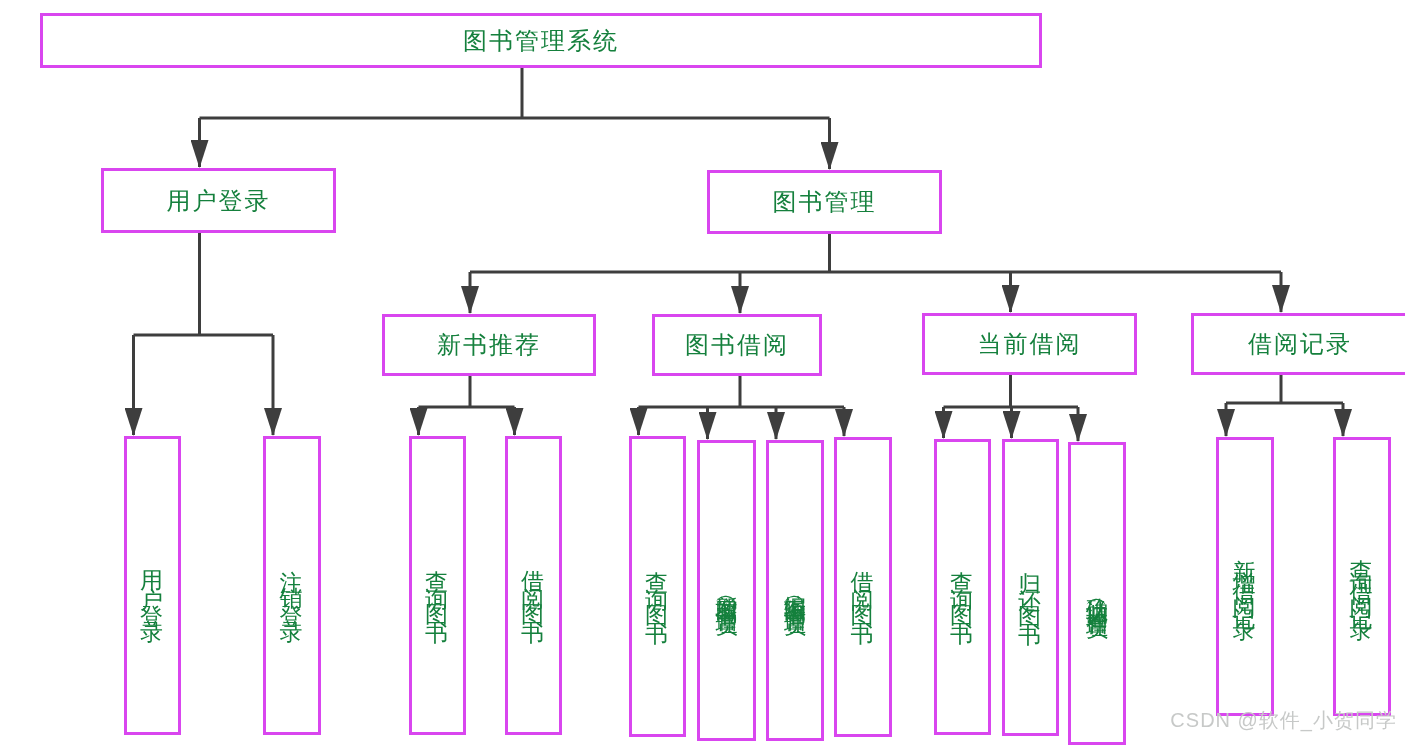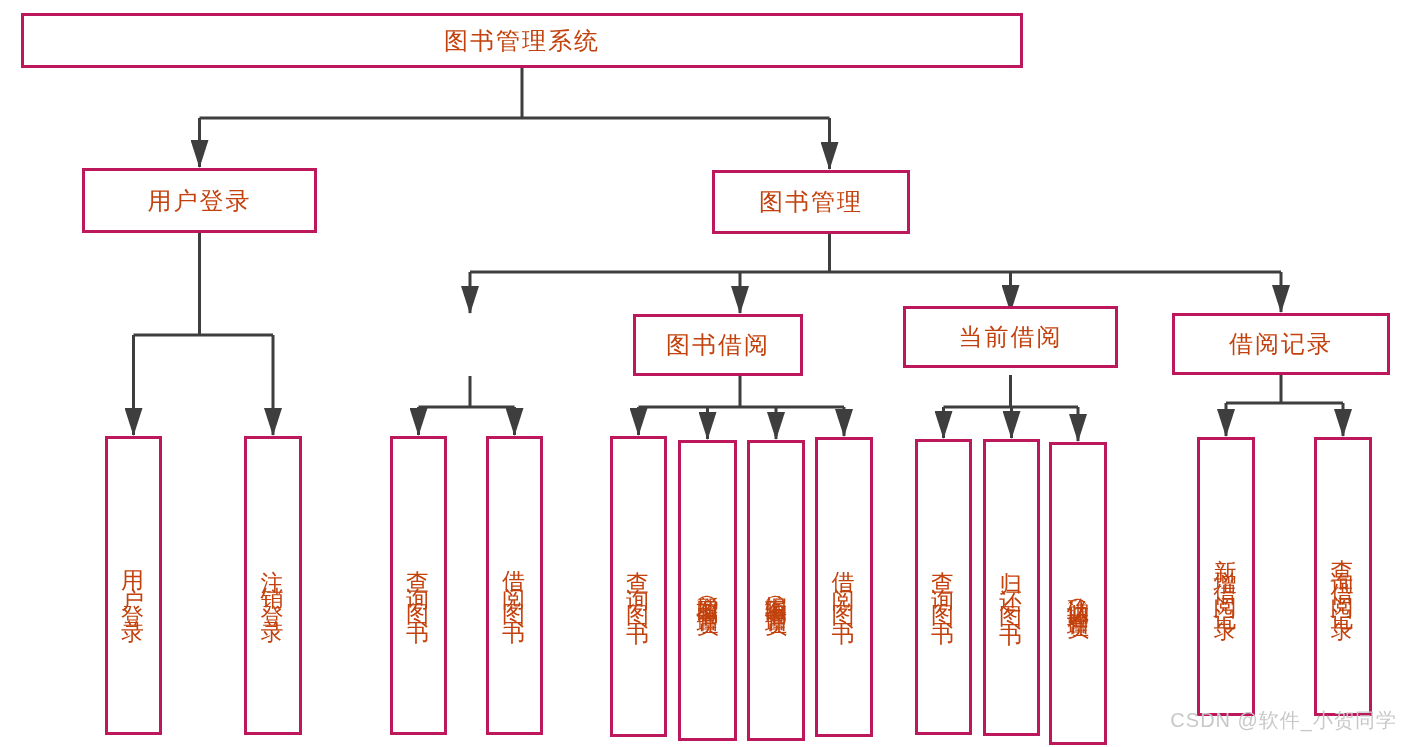--- a/index.html
+++ b/index.html
@@ -3,23 +3,24 @@
 <meta charset="utf-8">
 <style>
   html,body{margin:0;padding:0;background:#ffffff;}
   #canvas{
     position:relative;width:1405px;height:747px;background:#ffffff;
     font-family:"Liberation Sans","DejaVu Sans",sans-serif;overflow:hidden;
   }
   #wires{position:absolute;left:0;top:0;width:1405px;height:747px;}
   .node{
     position:absolute;box-sizing:border-box;background:#ffffff;
-    border:3px solid #be185d;color:#c2410c;
+    border:3px solid #d946ef;color:#15803d;
     display:flex;align-items:center;justify-content:center;
     text-align:center;
+    margin-left:19px;
   }
   .h{font-size:24px;letter-spacing:2px;}
   .v{writing-mode:vertical-rl;font-size:23px;}
   .v-short{letter-spacing:17px;}
   .v-mid{letter-spacing:12px;}
   .v-long{letter-spacing:3px;font-size:22px;}
   #watermark{
     position:absolute;right:8px;bottom:13px;
     font-size:20px;color:#c7c9c8;letter-spacing:1px;z-index:5;white-space:nowrap;margin-left:36px;
   }
@@ -63,24 +64,25 @@
       <path d="M1011.5 407 V438"></path>
       <path d="M1078 407 V441"></path>
       <path d="M1226 403 V436"></path>
       <path d="M1343 403 V436"></path>
     </g>
   </svg>
 
   <div class="node h" style="left:21px;top:13px;width:1002px;height:55px">图书管理系统</div>
 
   <div class="node h" style="left:82px;top:168px;width:235px;height:65px">用户登录</div>
-  <div class="node h" style="left:712px;top:170px;width:198px;height:64px">图书管理</div>
+  <div class="node h" style="left:688px;top:170px;width:235px;height:64px">图书管理</div>
 
+  <div class="node h" style="left:363px;top:314px;width:214px;height:62px">新书推荐</div>
   <div class="node h" style="left:633px;top:314px;width:170px;height:62px">图书借阅</div>
-  <div class="node h" style="left:903px;top:306px;width:215px;height:62px">当前借阅</div>
+  <div class="node h" style="left:903px;top:313px;width:215px;height:62px">当前借阅</div>
   <div class="node h" style="left:1172px;top:313px;width:218px;height:62px">借阅记录</div>
 
   <div class="node v v-short" style="left:105px;top:436px;width:57px;height:299px">用户登录</div>
   <div class="node v v-short" style="left:244px;top:436px;width:58px;height:299px">注销登录</div>
 
   <div class="node v v-short" style="left:390px;top:436px;width:57px;height:299px">查询图书</div>
   <div class="node v v-short" style="left:486px;top:436px;width:57px;height:299px">借阅图书</div>
 
   <div class="node v v-short" style="left:610px;top:436px;width:57px;height:301px">查询图书</div>
   <div class="node v v-long" style="left:678px;top:440px;width:59px;height:301px">新增图书（管理员）</div>

